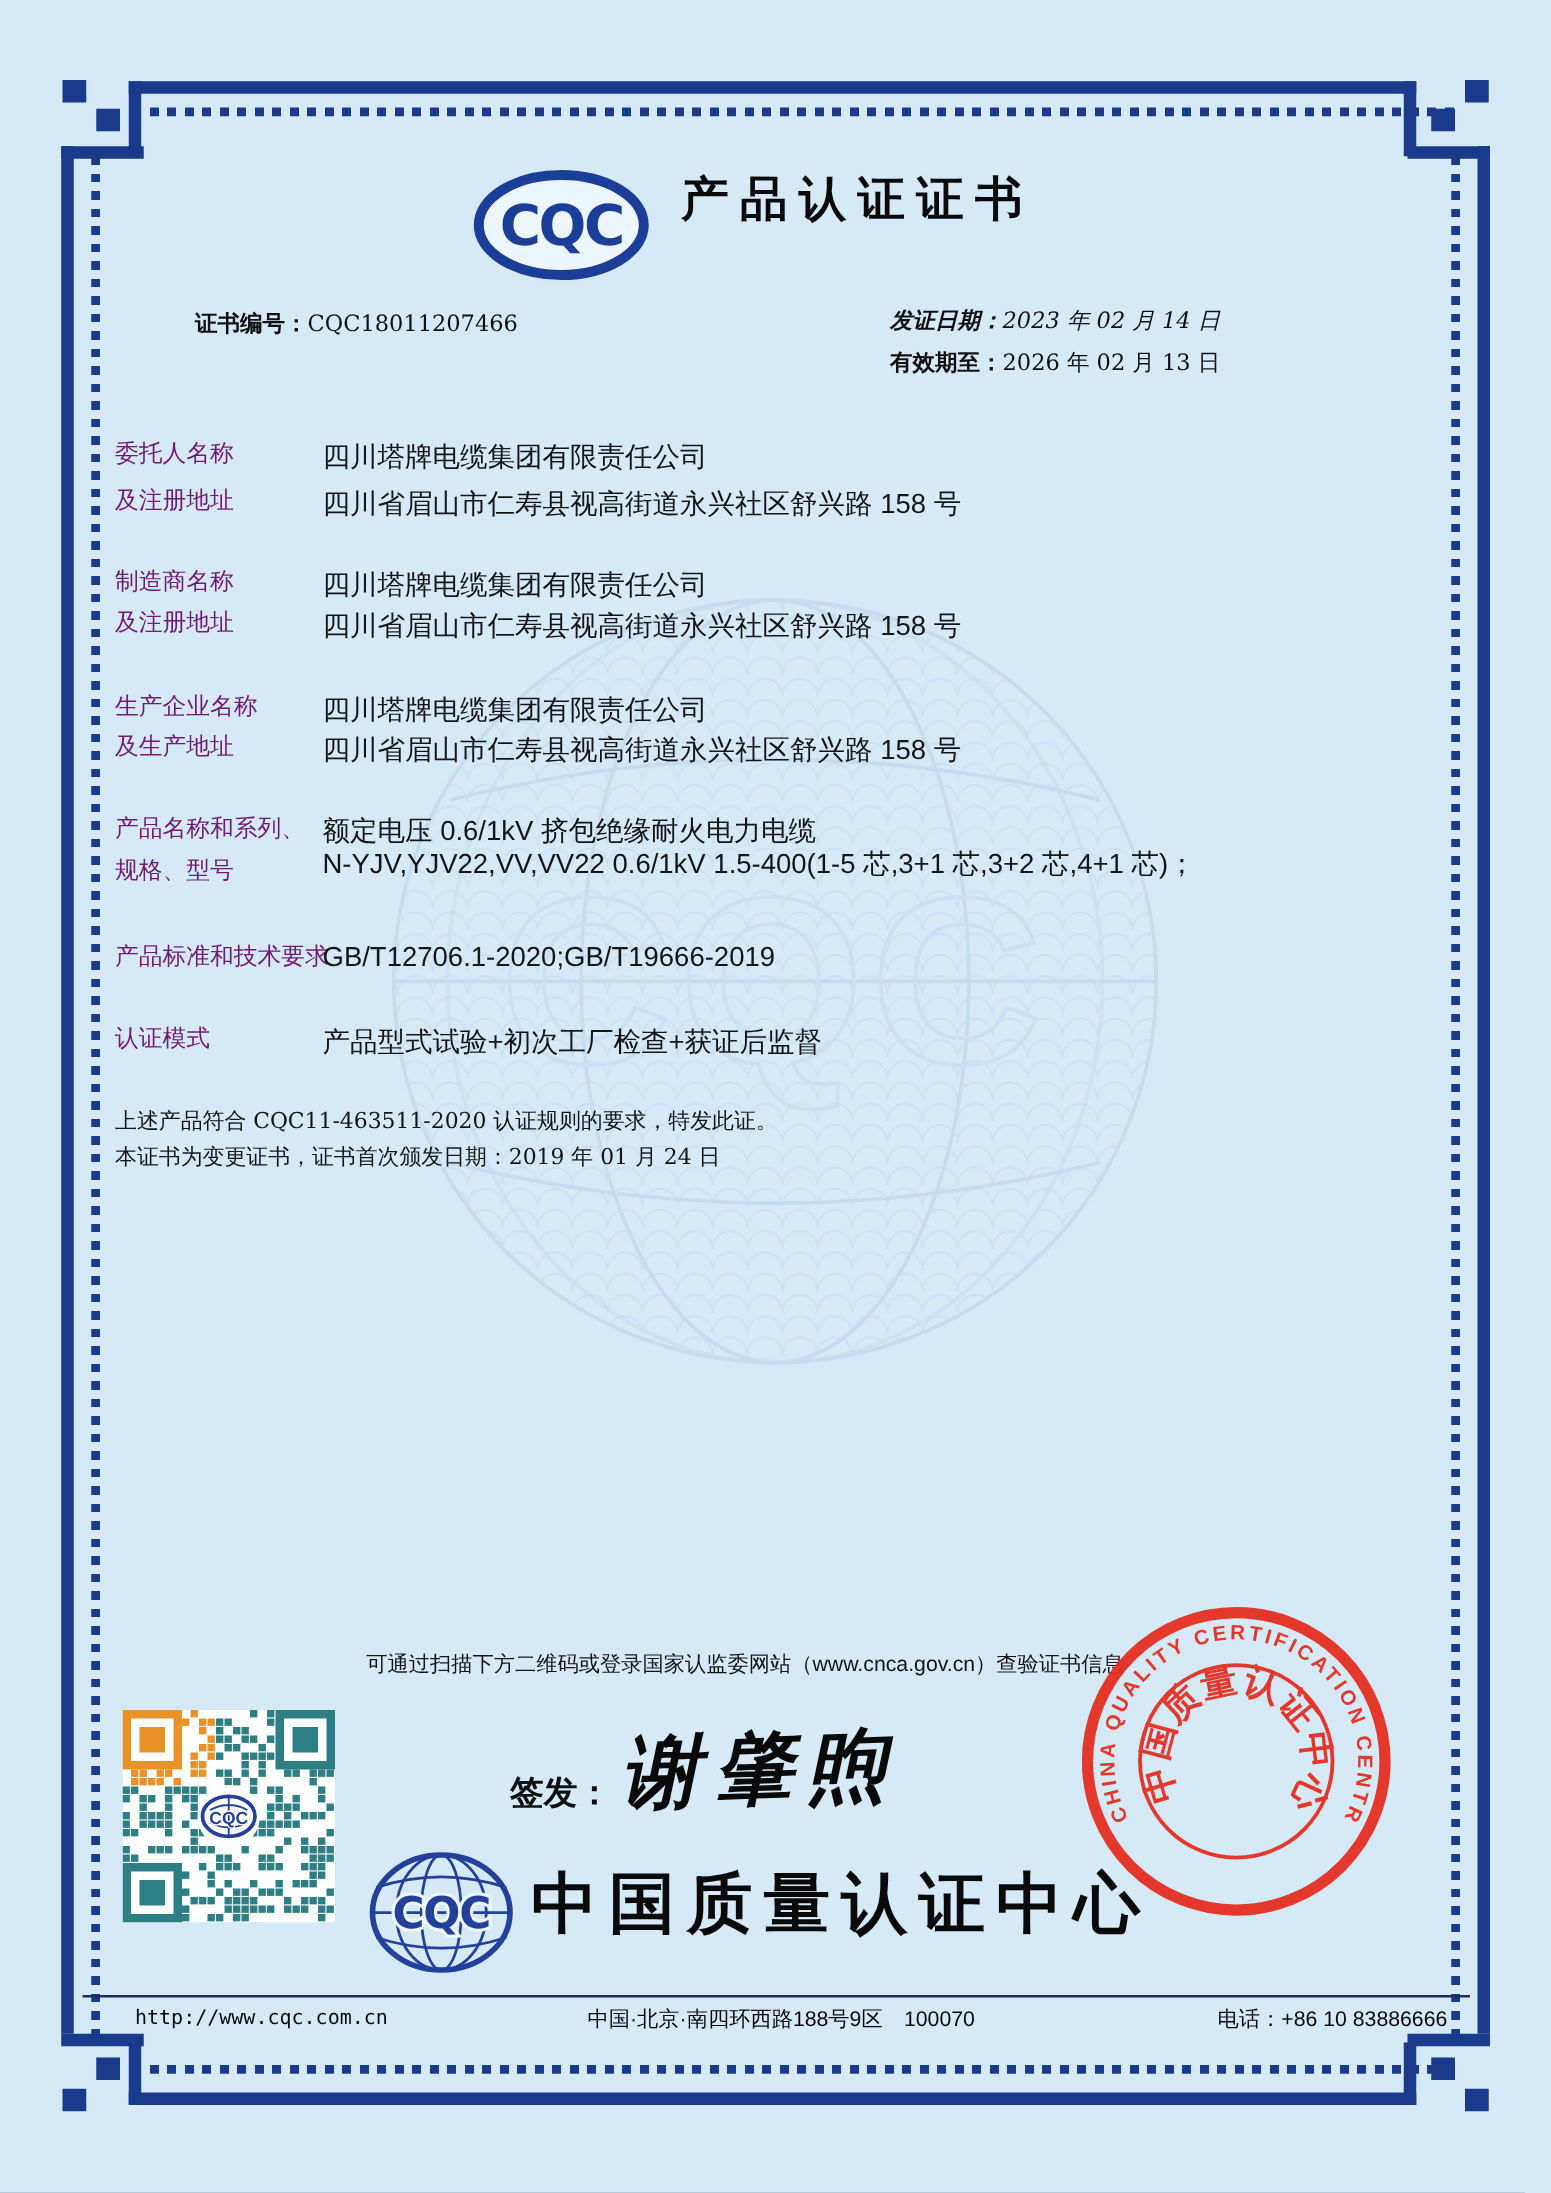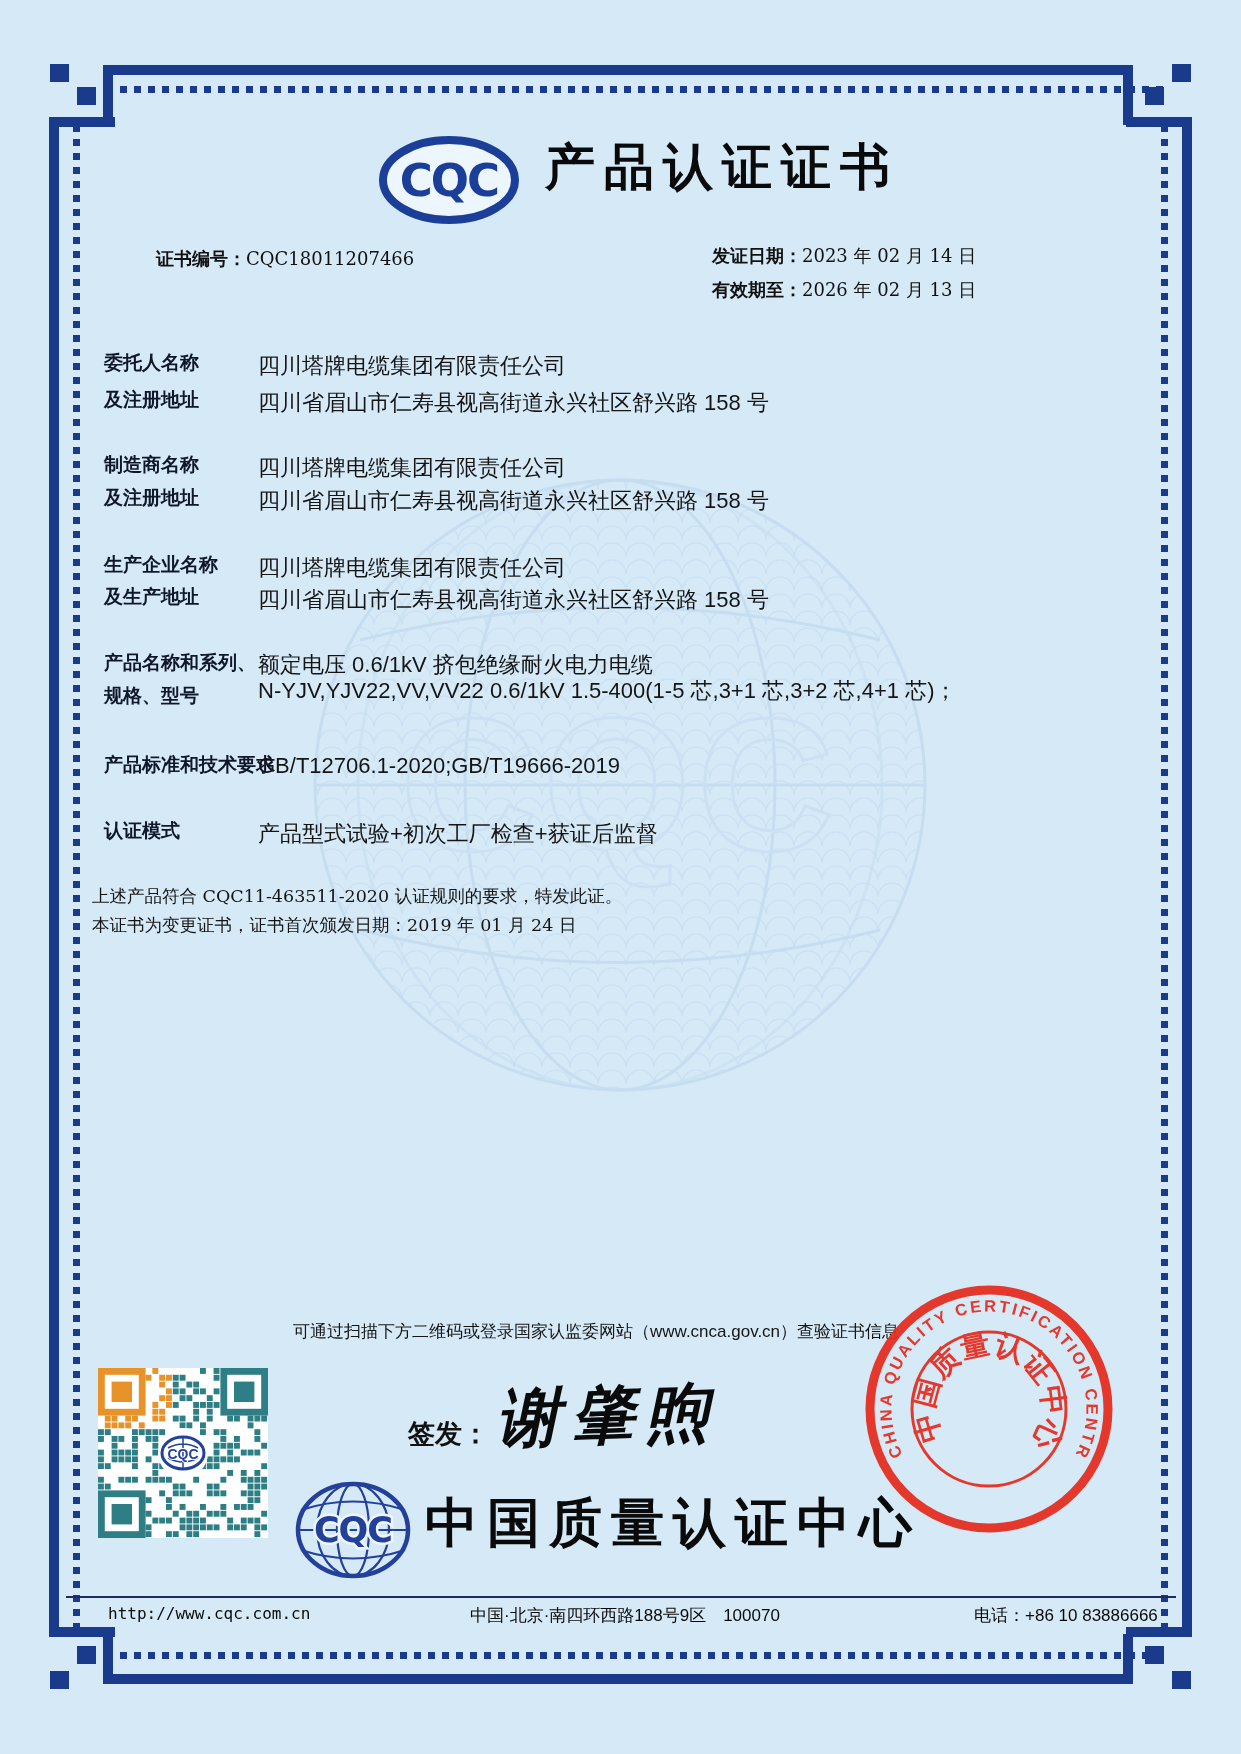--- a/index.html
+++ b/index.html
@@ -5,26 +5,26 @@
   html,body{margin:0;padding:0;background:#9db6c9;}
   .page{position:relative;width:1241px;height:1754px;margin:0 auto;overflow:hidden;
         background:#d6e9f7;font-family:"Liberation Sans","DejaVu Sans",sans-serif;color:#111;}
   .abs{position:absolute;}
   
   .bar{position:absolute;background:#1a3a8c;}
   .sq{position:absolute;width:19px;height:18px;background:#1a3a8c;}
   .dash-h{position:absolute;height:7px;background:repeating-linear-gradient(90deg,#1a3a8c 0 7px,transparent 7px 14px);}
   .dash-v{position:absolute;width:7px;background:repeating-linear-gradient(180deg,#1a3a8c 0 7px,transparent 7px 14px);}
   
-  .title{position:absolute;left:545px;top:134px;font-size:50px;font-weight:900;letter-spacing:9px;color:#0a0a0a;}
+  .title{position:absolute;left:545px;top:134px;font-size:38px;font-weight:900;letter-spacing:9px;color:#0a0a0a;}
   .meta{position:absolute;font-size:18px;white-space:nowrap;}
   .meta .lab{font-family:"DejaVu Serif","Liberation Serif",serif;font-weight:bold;}
   .meta .val{font-family:"DejaVu Serif","Liberation Serif",serif;}
   
-  .flabel{position:absolute;left:104px;font-size:19px;font-weight:bold;white-space:nowrap;color:#0f172a;}
+  .flabel{position:absolute;left:92px;font-size:19px;font-weight:normal;white-space:nowrap;color:#701a75;}
   .fvalue{position:absolute;left:258px;font-size:22px;white-space:nowrap;color:#151515;}
   .stmt{position:absolute;left:92px;font-size:17.5px;font-family:"DejaVu Serif","Liberation Serif",serif;white-space:nowrap;color:#151515;}
   .note{position:absolute;left:293px;top:1320px;font-size:17px;white-space:nowrap;color:#151515;}
   .sign-label{position:absolute;left:408px;top:1416px;font-size:27px;font-weight:bold;
               font-family:"DejaVu Serif","Liberation Serif",serif;}
   .signature{position:absolute;left:496px;top:1372px;font-size:64px;font-weight:700;font-style:italic;
              letter-spacing:10px;transform:rotate(-2deg);white-space:nowrap;color:#0a0a0a;}
   .org-name{position:absolute;left:425px;top:1488px;font-size:53px;font-weight:600;letter-spacing:9px;
             white-space:nowrap;color:#0a0a0a;}
   .footer-line{position:absolute;left:66px;top:1596px;width:1110px;height:2px;background:#1e2a63;}
@@ -85,21 +85,21 @@
 
   <svg class="abs" style="left:378px;top:136px;width:142px;height:88px;" viewBox="0 0 142 88">
     <ellipse cx="71" cy="44" rx="66" ry="40" fill="#eef6fd" stroke="#1b3f99" stroke-width="8"></ellipse>
     <text x="71" y="60" text-anchor="middle" font-size="45" font-weight="900" fill="#1b3f99" letter-spacing="-2" style="font-family:'DejaVu Sans',sans-serif">CQC</text>
   </svg>
   <div class="title">产品认证证书</div>
 
   <div class="meta" style="left:156px;top:247px;">
     <span class="lab">证书编号：</span><span class="val">CQC18011207466</span>
   </div>
-  <div class="meta" style="left:712px;top:244px;">
+  <div class="meta" style="left:712px;top:244px;font-style:italic;">
     <span class="lab">发证日期：</span><span class="val">2023 年 02 月 14 日</span>
   </div>
   <div class="meta" style="left:712px;top:278px;">
     <span class="lab">有效期至：</span><span class="val">2026 年 02 月 13 日</span>
   </div>
 
   <div class="flabel" style="top:350px;">委托人名称</div>
   <div class="fvalue" style="top:351px;">四川塔牌电缆集团有限责任公司</div>
   <div class="flabel" style="top:387px;">及注册地址</div>
   <div class="fvalue" style="top:388px;">四川省眉山市仁寿县视高街道永兴社区舒兴路 158 号</div>

